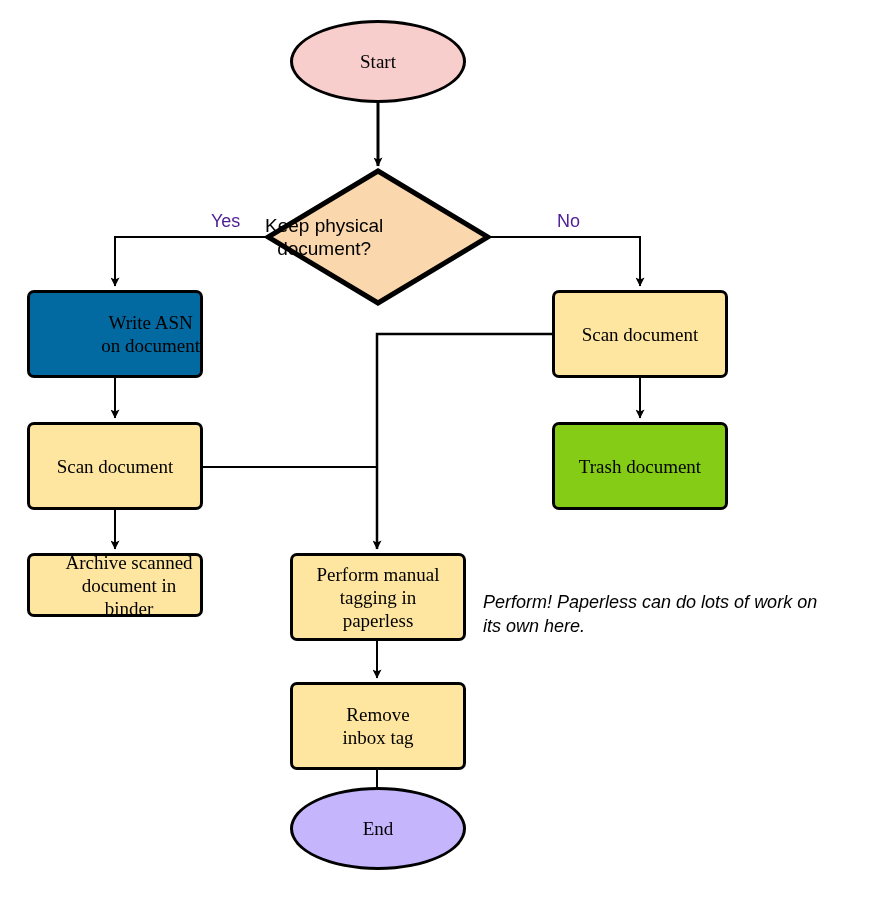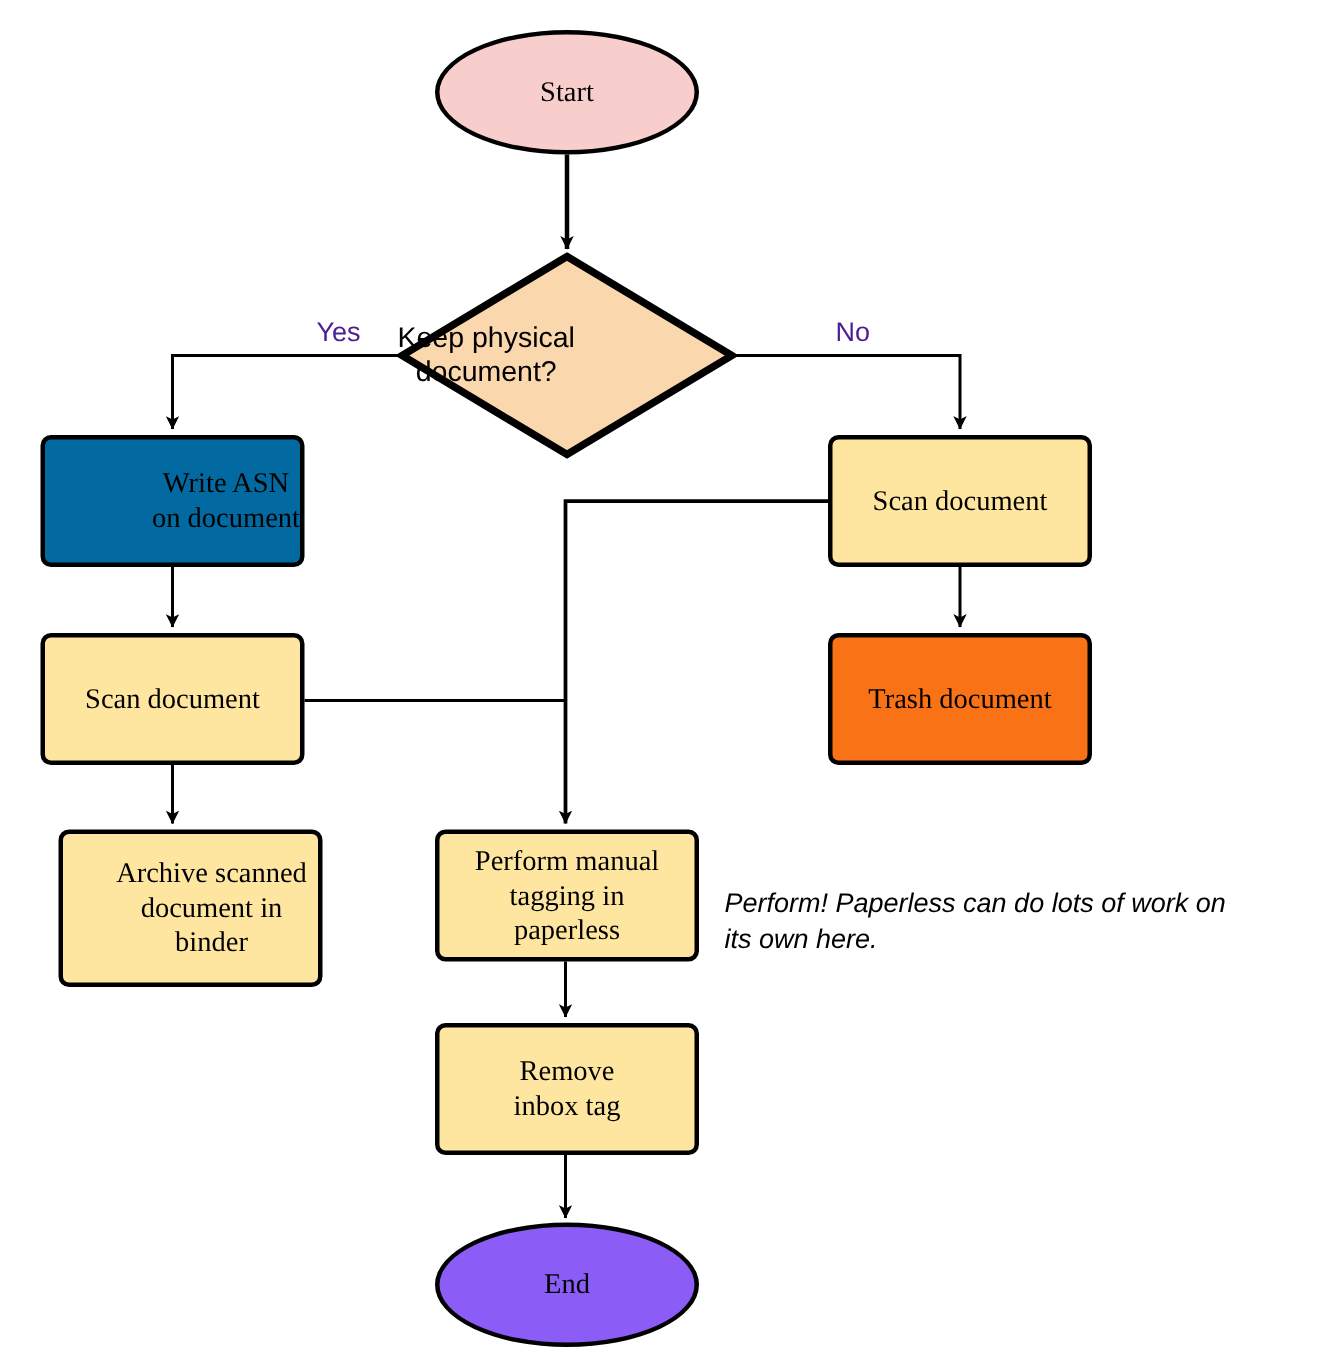--- a/index.html
+++ b/index.html
@@ -139,45 +139,45 @@
 
   <div class="node node-process" style="left:27px; top:290px; width:176px; height:88px; background:#0369a1;justify-content:flex-end;">
     <span>Write ASN
 on document</span>
   </div>
 
   <div class="node node-process" style="left:27px; top:422px; width:176px; height:88px; background:#ffe6a0;">
     <span>Scan document</span>
   </div>
 
-  <div class="node node-process" style="left:39px; top:553px; width:176px; height:105px; background:#ffe6a0;padding-left:28px;">
+  <div class="node node-process" style="left:27px; top:553px; width:176px; height:64px; background:#ffe6a0;padding-left:28px;">
     <span>Archive scanned
 document in
 binder</span>
   </div>
 
   <div class="node node-process" style="left:552px; top:290px; width:176px; height:88px; background:#ffe6a0;">
     <span>Scan document</span>
   </div>
 
-  <div class="node node-process" style="left:552px; top:422px; width:176px; height:88px; background:#f97316;">
+  <div class="node node-process" style="left:552px; top:422px; width:176px; height:88px; background:#84cc16;">
     <span>Trash document</span>
   </div>
 
   <div class="node node-process" style="left:290px; top:553px; width:176px; height:88px; background:#ffe6a0;">
     <span>Perform manual
 tagging in
 paperless</span>
   </div>
 
   <div class="node node-process" style="left:290px; top:682px; width:176px; height:88px; background:#ffe6a0;">
     <span>Remove
 inbox tag</span>
   </div>
 
-  <div class="node node-terminal" style="left:290px; top:815px; width:176px; height:83px; background:#8b5cf6;text-align:center;">
+  <div class="node node-terminal" style="left:290px; top:787px; width:176px; height:83px; background:#c4b5fd;text-align:center;">
     <span>End</span>
   </div>
 
   <div class="annotation" style="left:483px; top:590px; width:400px;">Perform! Paperless can do lots of work on
 its own here.</div>
 
 </div>
 
 </body></html>

